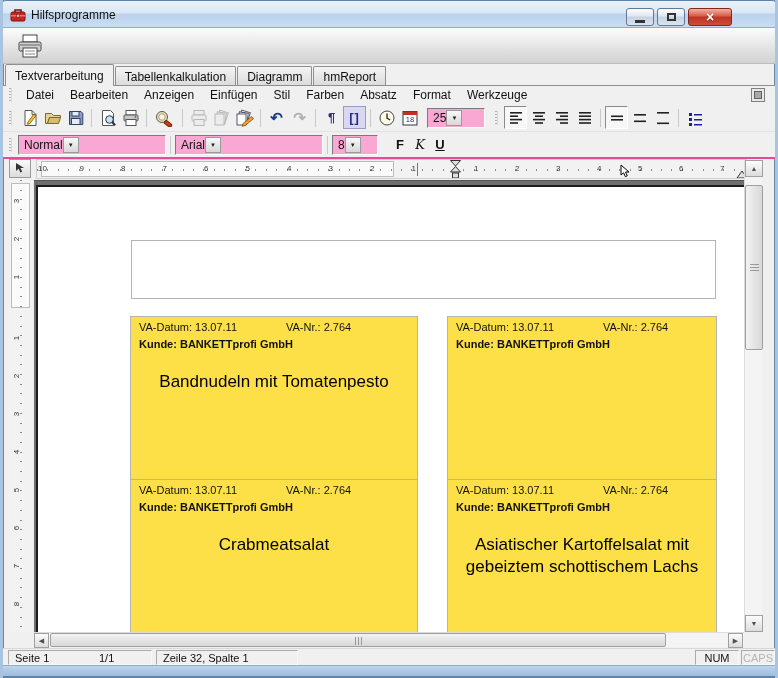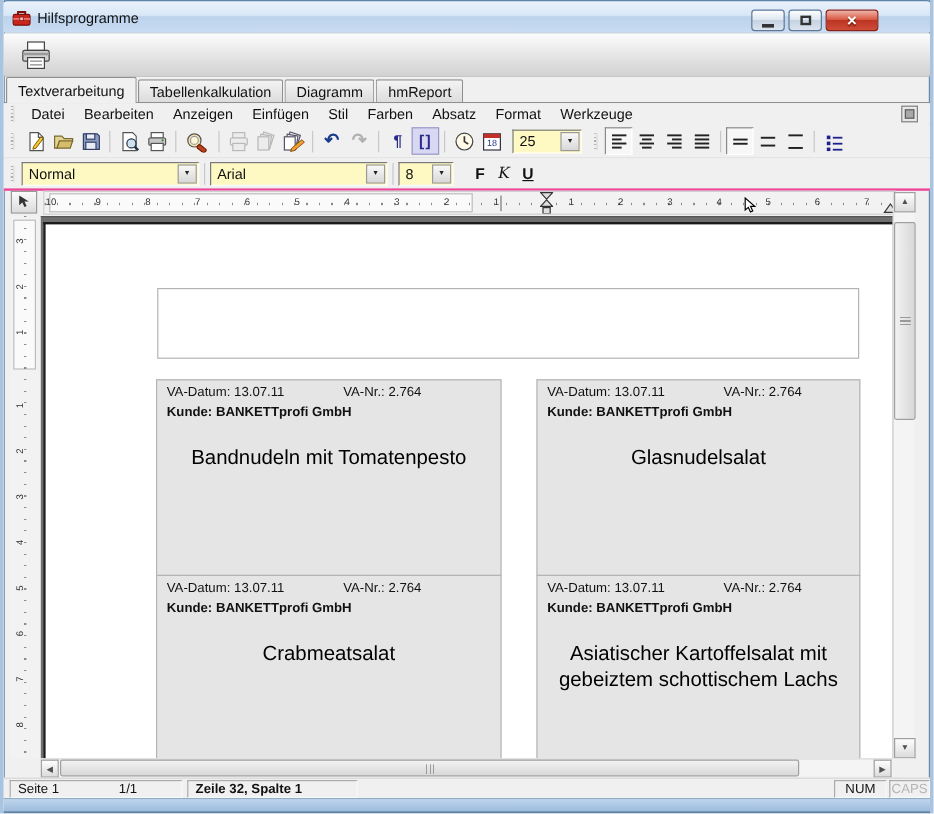--- a/index.html
+++ b/index.html
@@ -55,22 +55,22 @@
     background:#f0f0f0; display:flex; align-items:center; border-bottom:1px solid #e2e2e2; }
   #toolbar2 { position:absolute; left:0; top:132px; width:772px; height:27px;
     background:#f0f0f0; display:flex; align-items:center; border-bottom:2px solid #ec4899; }
   .tb { width:23px; height:23px; display:flex; align-items:center; justify-content:center; flex:0 0 auto; }
   .tb.wide { width:27px; }
   .tb.disabled svg * { stroke:#b8b8b8 !important; fill:#ececec !important; }
   .sep { width:1px; height:18px; background:#c8c8c8; margin:0 4px; flex:0 0 auto; }
   .txticon { font-size:13px; font-weight:bold; color:#2a2a8c; line-height:1; }
   .tb.hl-toggle { background:#d8d8f2; border:1px solid #9a9ac8; }
   .tb.pressed { background:#f7f7f7; border:1px solid; border-color:#8a8a8a #ffffff #ffffff #8a8a8a; }
-  .dd { height:20px; background:#fef9c3; border:1px solid; border-color:#7a7a7a #fdfdfd #fdfdfd #7a7a7a;
-    display:flex; align-items:center; justify-content:space-between; flex:0 0 auto; }
+  .dd { height:20px; background:#f9a8d4; border:1px solid; border-color:#7a7a7a #fdfdfd #fdfdfd #7a7a7a;
+    display:flex; align-items:center; flex:0 0 auto; }
   .dd .val { font-size:12px; padding-left:5px; color:#111; white-space:nowrap; overflow:hidden; }
   .dd .arrowbtn { width:16px; height:16px; margin-right:1px; border:1px solid #9a9a9a;
     background:linear-gradient(#f8f8f8,#d8d8d8); display:flex; align-items:center; justify-content:center;
     font-size:6px; color:#222; }
   .fkubtn { width:20px; height:20px; display:flex; align-items:center; justify-content:center;
     font-size:13px; color:#111; flex:0 0 auto; }
 
   
   #corner-btn { position:absolute; left:6px; top:159px; width:22px; height:19px;
     border:1px solid #9a9a9a; background:linear-gradient(#fafafa,#dcdcdc);
@@ -94,21 +94,21 @@
   #marker-rightindent { position:absolute; left:699px; top:5px; }
   #mouse-cursor { position:absolute; left:583px; top:4px; z-index:5; }
 
   
   #viewport { position:absolute; left:31px; top:180px; width:710px; height:452px;
     background:#6f6f6f; border-top:1px solid #555; overflow:hidden; }
   #page { position:absolute; left:2px; top:4px; width:708px; height:448px;
     background:#fff; border-left:2px solid #1c1c1c; border-top:2px solid #1c1c1c; overflow:hidden; }
   .labelbox { position:absolute; border:1px solid #b4b4b4; background:#fff; }
   #emptybox { left:93px; top:53px; width:585px; height:59px; }
-  .label-cell { position:absolute; border:1px solid #b4b4b4; background:#e5e5e5; overflow:hidden; }
+  .label-cell { position:absolute; border:1px solid #b4b4b4; background:#fde047; overflow:hidden; }
   .label-cell.idx-0 { left:92px;  top:129px; width:288px; height:164px; }
   .label-cell.idx-1 { left:409px; top:129px; width:270px; height:164px; }
   .label-cell.idx-2 { left:92px;  top:292px; width:288px; height:162px; }
   .label-cell.idx-3 { left:409px; top:292px; width:270px; height:162px; }
   .va-date, .va-nr { position:absolute; top:4px; font-size:11px; color:#111; white-space:nowrap; }
   .va-date { left:8px; } .va-nr { left:155px; }
   .kunde { position:absolute; left:8px; top:21px; font-size:11px; font-weight:bold; color:#111; white-space:nowrap; }
   .label-title { position:absolute; left:4px; right:4px; top:54px; text-align:center;
     font-size:17px; line-height:22px; color:#000; }
 
@@ -132,21 +132,21 @@
   #sb-corner { position:absolute; left:741px; top:632px; width:18px; height:15px; background:#f0f0f0; }
 
   
   #statusbar { position:absolute; left:0; top:648px; width:772px; height:32px;
     background:#f0f0f0; border-top:1px solid #d8d8d8; font-size:11px; color:#111; }
   .panel { position:absolute; top:1px; height:15px; border:1px solid; border-color:#ababab #f8f8f8 #f8f8f8 #ababab; }
   #p-page { left:5px; width:144px; }
   #p-page .t1 { position:absolute; left:6px; top:1px; }
   #p-page .t2 { position:absolute; left:90px; top:1px; }
   #p-pos { left:153px; width:142px; }
-  #p-pos span { position:absolute; left:6px; top:1px; white-space:nowrap;font-weight:bold; }
+  #p-pos span { position:absolute; left:6px; top:1px; white-space:nowrap; }
   #p-num  { left:692px; width:44px; text-align:center; padding-top:1px; }
   #p-caps { left:738px; width:34px; text-align:center; padding-top:1px; color:#b4b4b4; }
 
   #bottomframe { position:absolute; left:-3px; top:665px; width:778px; height:13px;
     background:linear-gradient(#bed5ed,#9dbcdc); border-top:1px solid #8fadc8; border-bottom:2px solid #5c84a8; }
 </style>
 </head>
 <body>
 
 <div id="app">
@@ -478,21 +478,20 @@
             <span class="va-date">VA-Datum: 13.07.11</span>
             <span class="va-nr">VA-Nr.: 2.764</span>
             <div class="kunde">Kunde: BANKETTprofi GmbH</div>
             <div class="label-title">Bandnudeln mit Tomatenpesto</div>
           </div>
         
           <div class="label-cell idx-1">
             <span class="va-date">VA-Datum: 13.07.11</span>
             <span class="va-nr">VA-Nr.: 2.764</span>
             <div class="kunde">Kunde: BANKETTprofi GmbH</div>
-            <div class="label-title">Glasnudelsalat</div>
           </div>
         
           <div class="label-cell idx-2">
             <span class="va-date">VA-Datum: 13.07.11</span>
             <span class="va-nr">VA-Nr.: 2.764</span>
             <div class="kunde">Kunde: BANKETTprofi GmbH</div>
             <div class="label-title">Crabmeatsalat</div>
           </div>
         
           <div class="label-cell idx-3">

